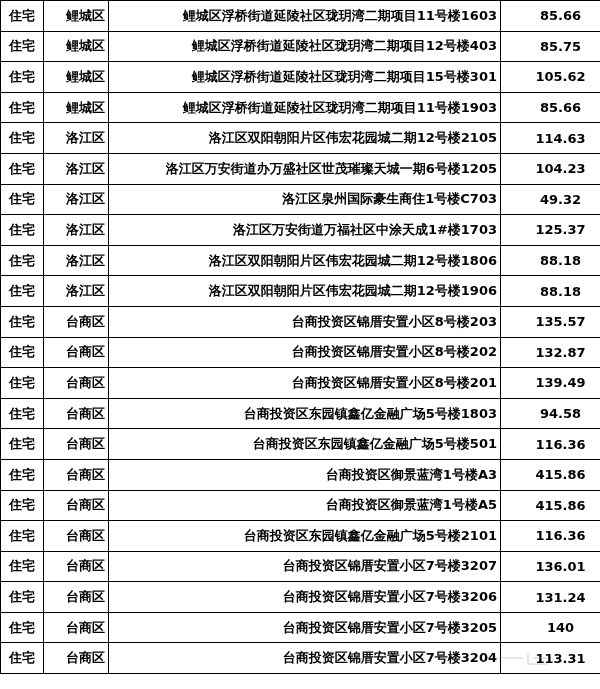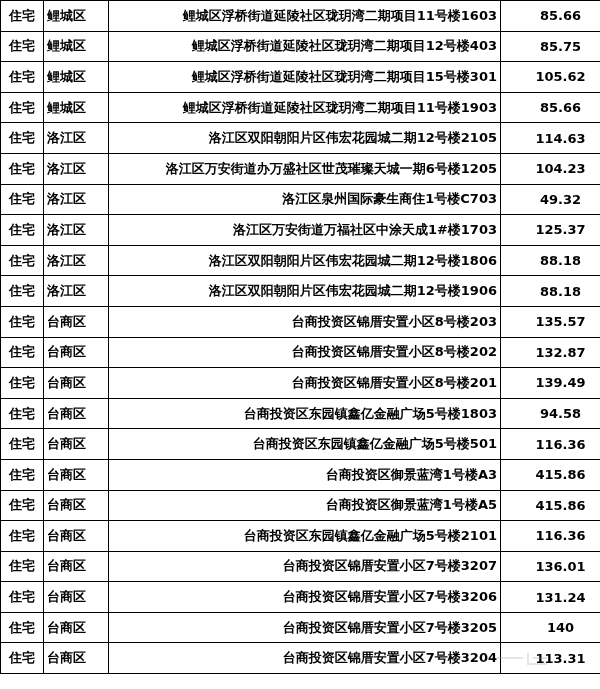--- a/index.html
+++ b/index.html
@@ -35,21 +35,21 @@
     vertical-align: middle;
     font-weight: bold;
   }
   td.c-type {
     width: 36px;
     text-align: center;
     letter-spacing: 0px;
   }
   td.c-district {
     width: 58px;
-    text-align: left;
+    text-align: right;
   }
   td.c-name {
     width: 385px;
     text-align: right;
     font-size: 13px;
   }
   td.c-area {
     width: 113px;
     text-align: center;
     font-weight: normal;

